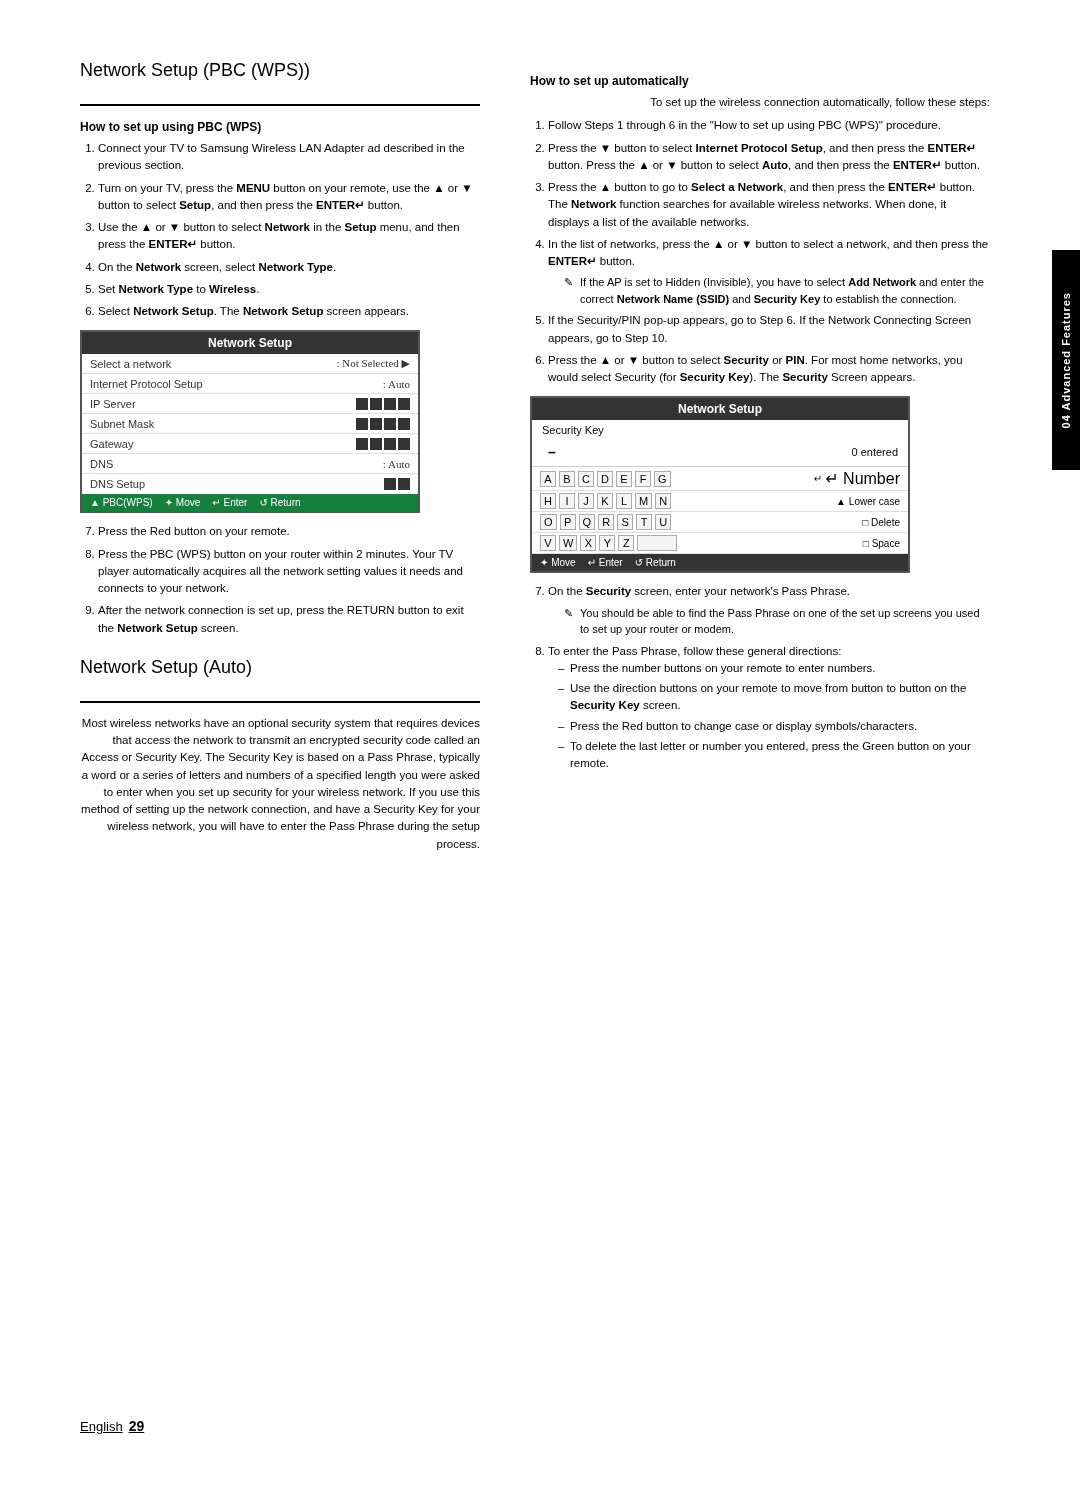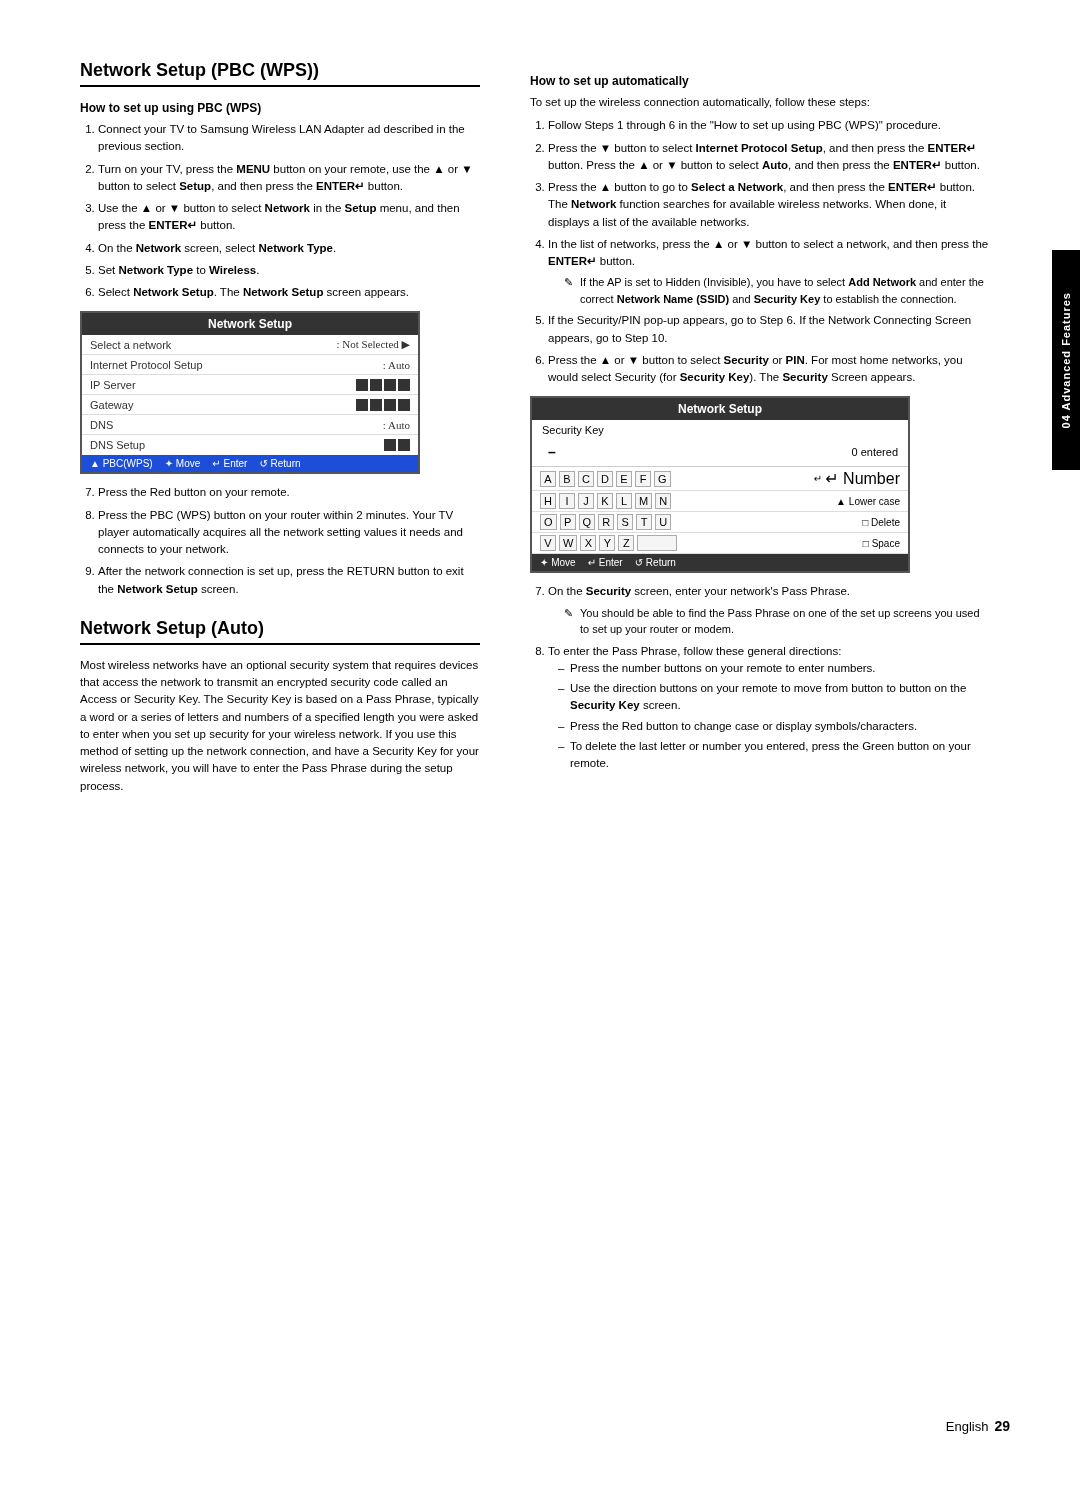--- a/index.html
+++ b/index.html
@@ -51,35 +51,36 @@
       color: #fff;
       font-size: 11px;
       font-weight: bold;
       writing-mode: vertical-rl;
       transform: rotate(180deg);
       white-space: nowrap;
       letter-spacing: 1px;
     }
     h2.section-title {
       font-size: 18px;
-      font-weight: bold;
+      font-weight: normal;
       border-bottom: 2px solid #000;
-      padding-bottom: 4px;
+      padding-bottom: 23px;
       margin-bottom: 12px;
     }
     h3.sub-title {
       font-size: 12px;
       font-weight: bold;
       margin-bottom: 6px;
       margin-top: 14px;
     }
     .body-text {
       font-size: 11.5px;
       line-height: 1.5;
       margin-bottom: 6px;
+      text-align: right;
     }
     ol {
       padding-left: 18px;
       margin-bottom: 6px;
     }
     ol li {
       font-size: 11.5px;
       line-height: 1.5;
       margin-bottom: 5px;
     }
@@ -160,21 +161,21 @@
     .pixel-blocks {
       display: flex;
       gap: 2px;
     }
     .pixel-block {
       width: 12px;
       height: 12px;
       background: #333;
     }
     .network-table-footer {
-      background: #1d4ed8;
+      background: #15803d;
       color: #fff;
       font-size: 10px;
       padding: 3px 8px;
       display: flex;
       gap: 12px;
     }
     
     
     .security-table {
       border: 2px solid #555;
@@ -234,24 +235,25 @@
       background: #333;
       color: #fff;
       font-size: 10px;
       padding: 3px 8px;
       display: flex;
       gap: 12px;
     }
     
     .page-footer {
       display: flex;
-      justify-content: flex-end;
+      justify-content: flex-start;
       align-items: center;
       margin-top: 20px;
       padding-top: 10px;
+      text-decoration: underline;
     }
     .page-number {
       font-size: 14px;
       font-weight: bold;
     }
     .page-lang {
       font-size: 13px;
       margin-right: 6px;
     }
   </style>
@@ -288,20 +290,31 @@
           <div class="network-row">
             <span class="network-row-label">Select a network</span>
             <span class="network-row-value">: Not Selected ▶</span>
           </div>
           <div class="network-row">
             <span class="network-row-label">Internet Protocol Setup</span>
             <span class="network-row-value">: Auto</span>
           </div>
           <div class="network-row">
             <span class="network-row-label">IP Server</span>
+            <span class="network-row-value">
+              <div class="pixel-blocks">
+                <div class="pixel-block"></div>
+                <div class="pixel-block"></div>
+                <div class="pixel-block"></div>
+                <div class="pixel-block"></div>
+              </div>
+            </span>
+          </div>
+          <div class="network-row">
+            <span class="network-row-label">Subnet Mask</span>
             <span class="network-row-value">
               <div class="pixel-blocks">
                 <div class="pixel-block"></div>
                 <div class="pixel-block"></div>
                 <div class="pixel-block"></div>
                 <div class="pixel-block"></div>
               </div>
             </span>
           </div>
           <div class="network-row">

